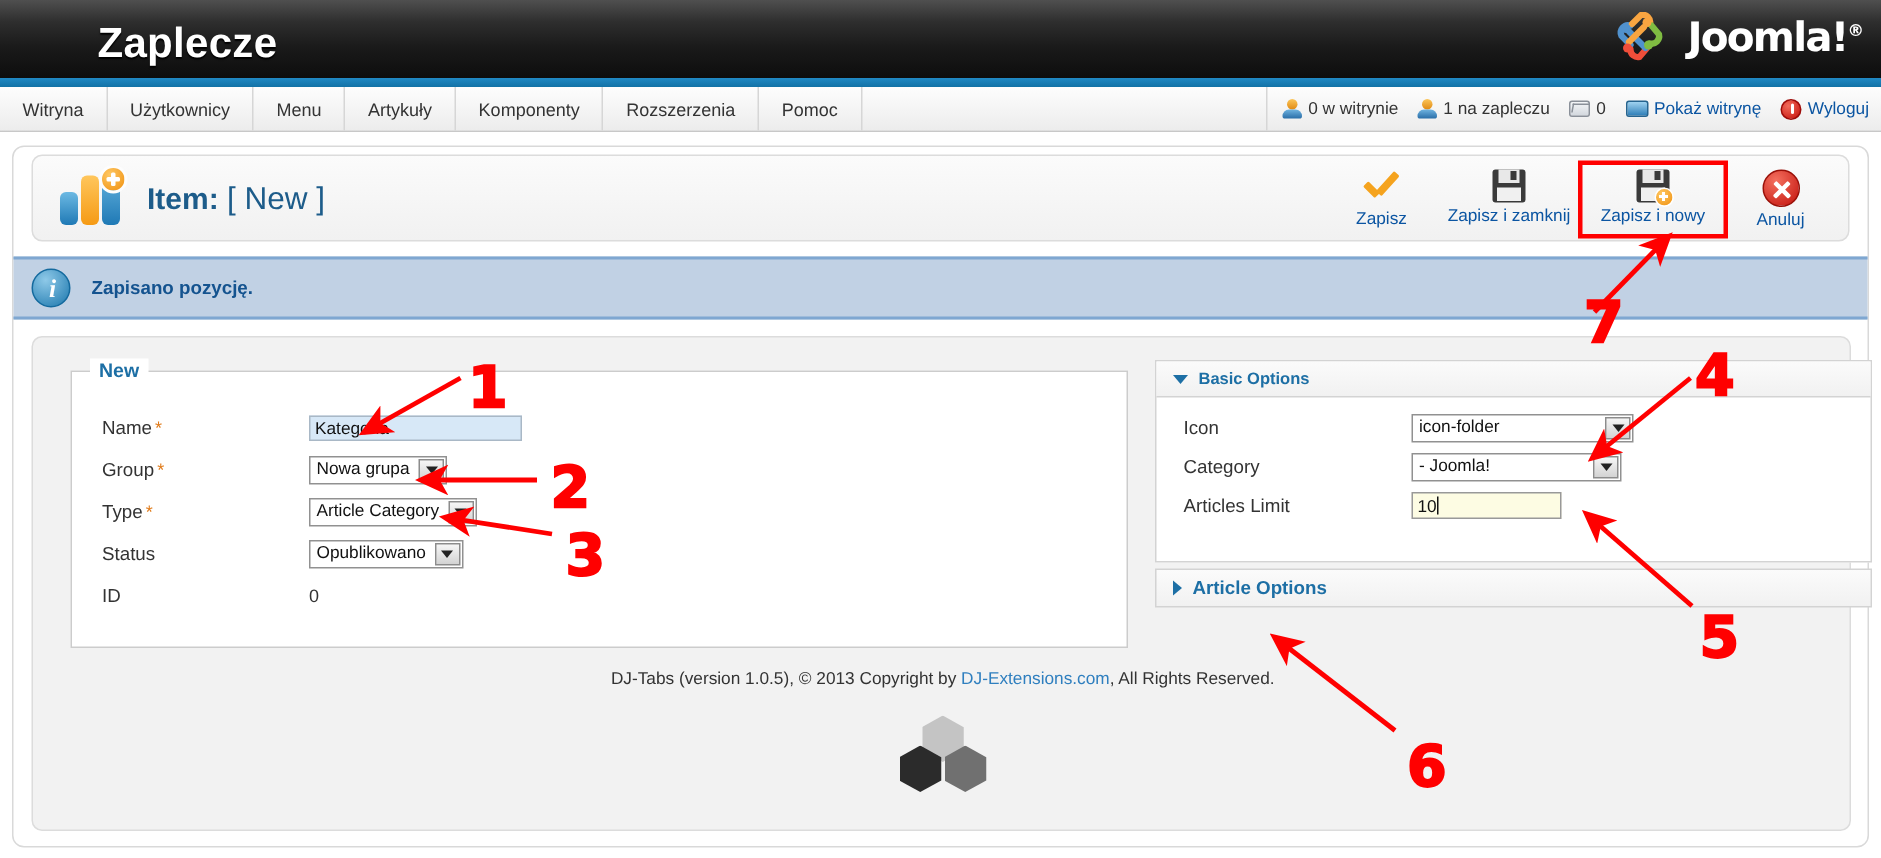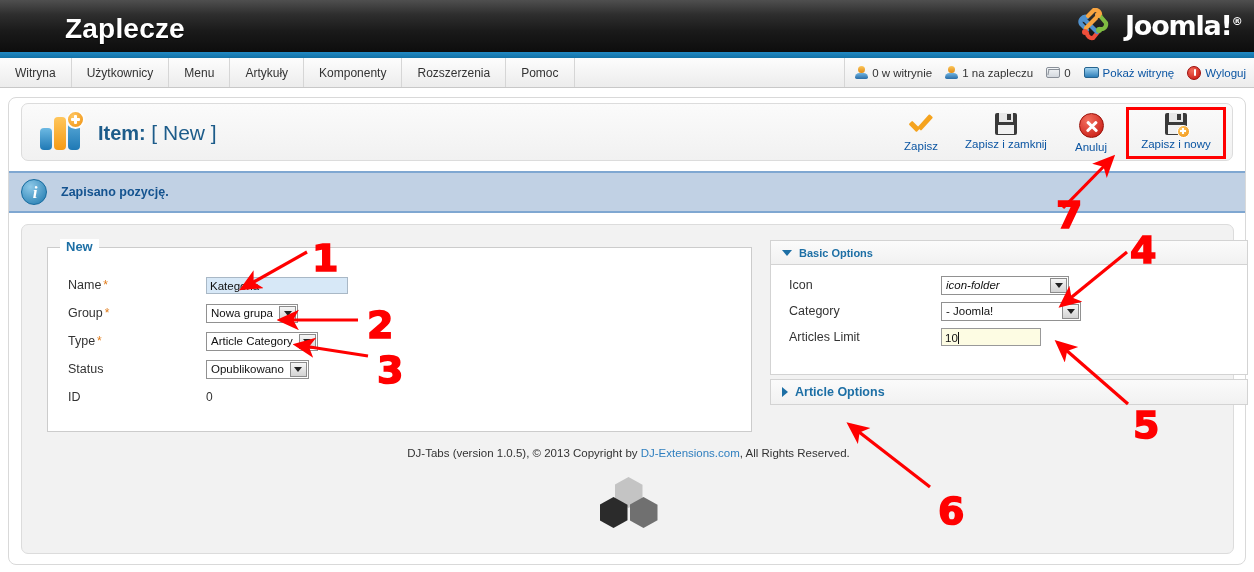--- a/index.html
+++ b/index.html
@@ -339,31 +339,31 @@
           <span class="ic-check"></span>
           <span class="tb-label">Zapisz</span>
         </div>
         <div class="tb-btn wide">
           <span class="ic-floppy">
             <span class="shut"></span>
             <span class="lbl"></span>
           </span>
           <span class="tb-label">Zapisz i zamknij</span>
         </div>
-        <div class="tb-btn">
-          <span class="ic-cancel"></span>
-          <span class="tb-label">Anuluj</span>
-        </div>
         <div class="tb-btn wide tb-highlight">
           <span class="ic-floppy">
             <span class="shut"></span>
             <span class="lbl"></span>
             <span class="floppy-plus"></span>
           </span>
           <span class="tb-label">Zapisz i nowy</span>
+        </div>
+        <div class="tb-btn">
+          <span class="ic-cancel"></span>
+          <span class="tb-label">Anuluj</span>
         </div>
       </div>
     </div>
 
     <div class="msgbar">
       <span class="ic-info">
           <span class="ic-info-i">i</span>
         </span>
       <span class="msg-text">Zapisano pozycję.</span>
     </div>
@@ -414,21 +414,21 @@
         </div>
       </div>
 
       <div class="opt-panel">
         <div class="opt-head">
           <span class="tri-dn"></span>
           <span class="ttl">Basic Options</span>
         </div>
         <div class="opt-row" style="top:34px;">
           <span class="opt-label">Icon</span>
-          <span class="sel" style="width:128px;font-style:italic;">
+          <span class="sel" style="width:148px;">
             <span class="txt">icon-folder</span>
             <span class="arrow">
                 <span class="caret-dn"></span>
               </span>
           </span>
         </div>
         <div class="opt-row" style="top:60px;">
           <span class="opt-label">Category</span>
           <span class="sel" style="width:140px;">
             <span class="txt">- Joomla!</span>

